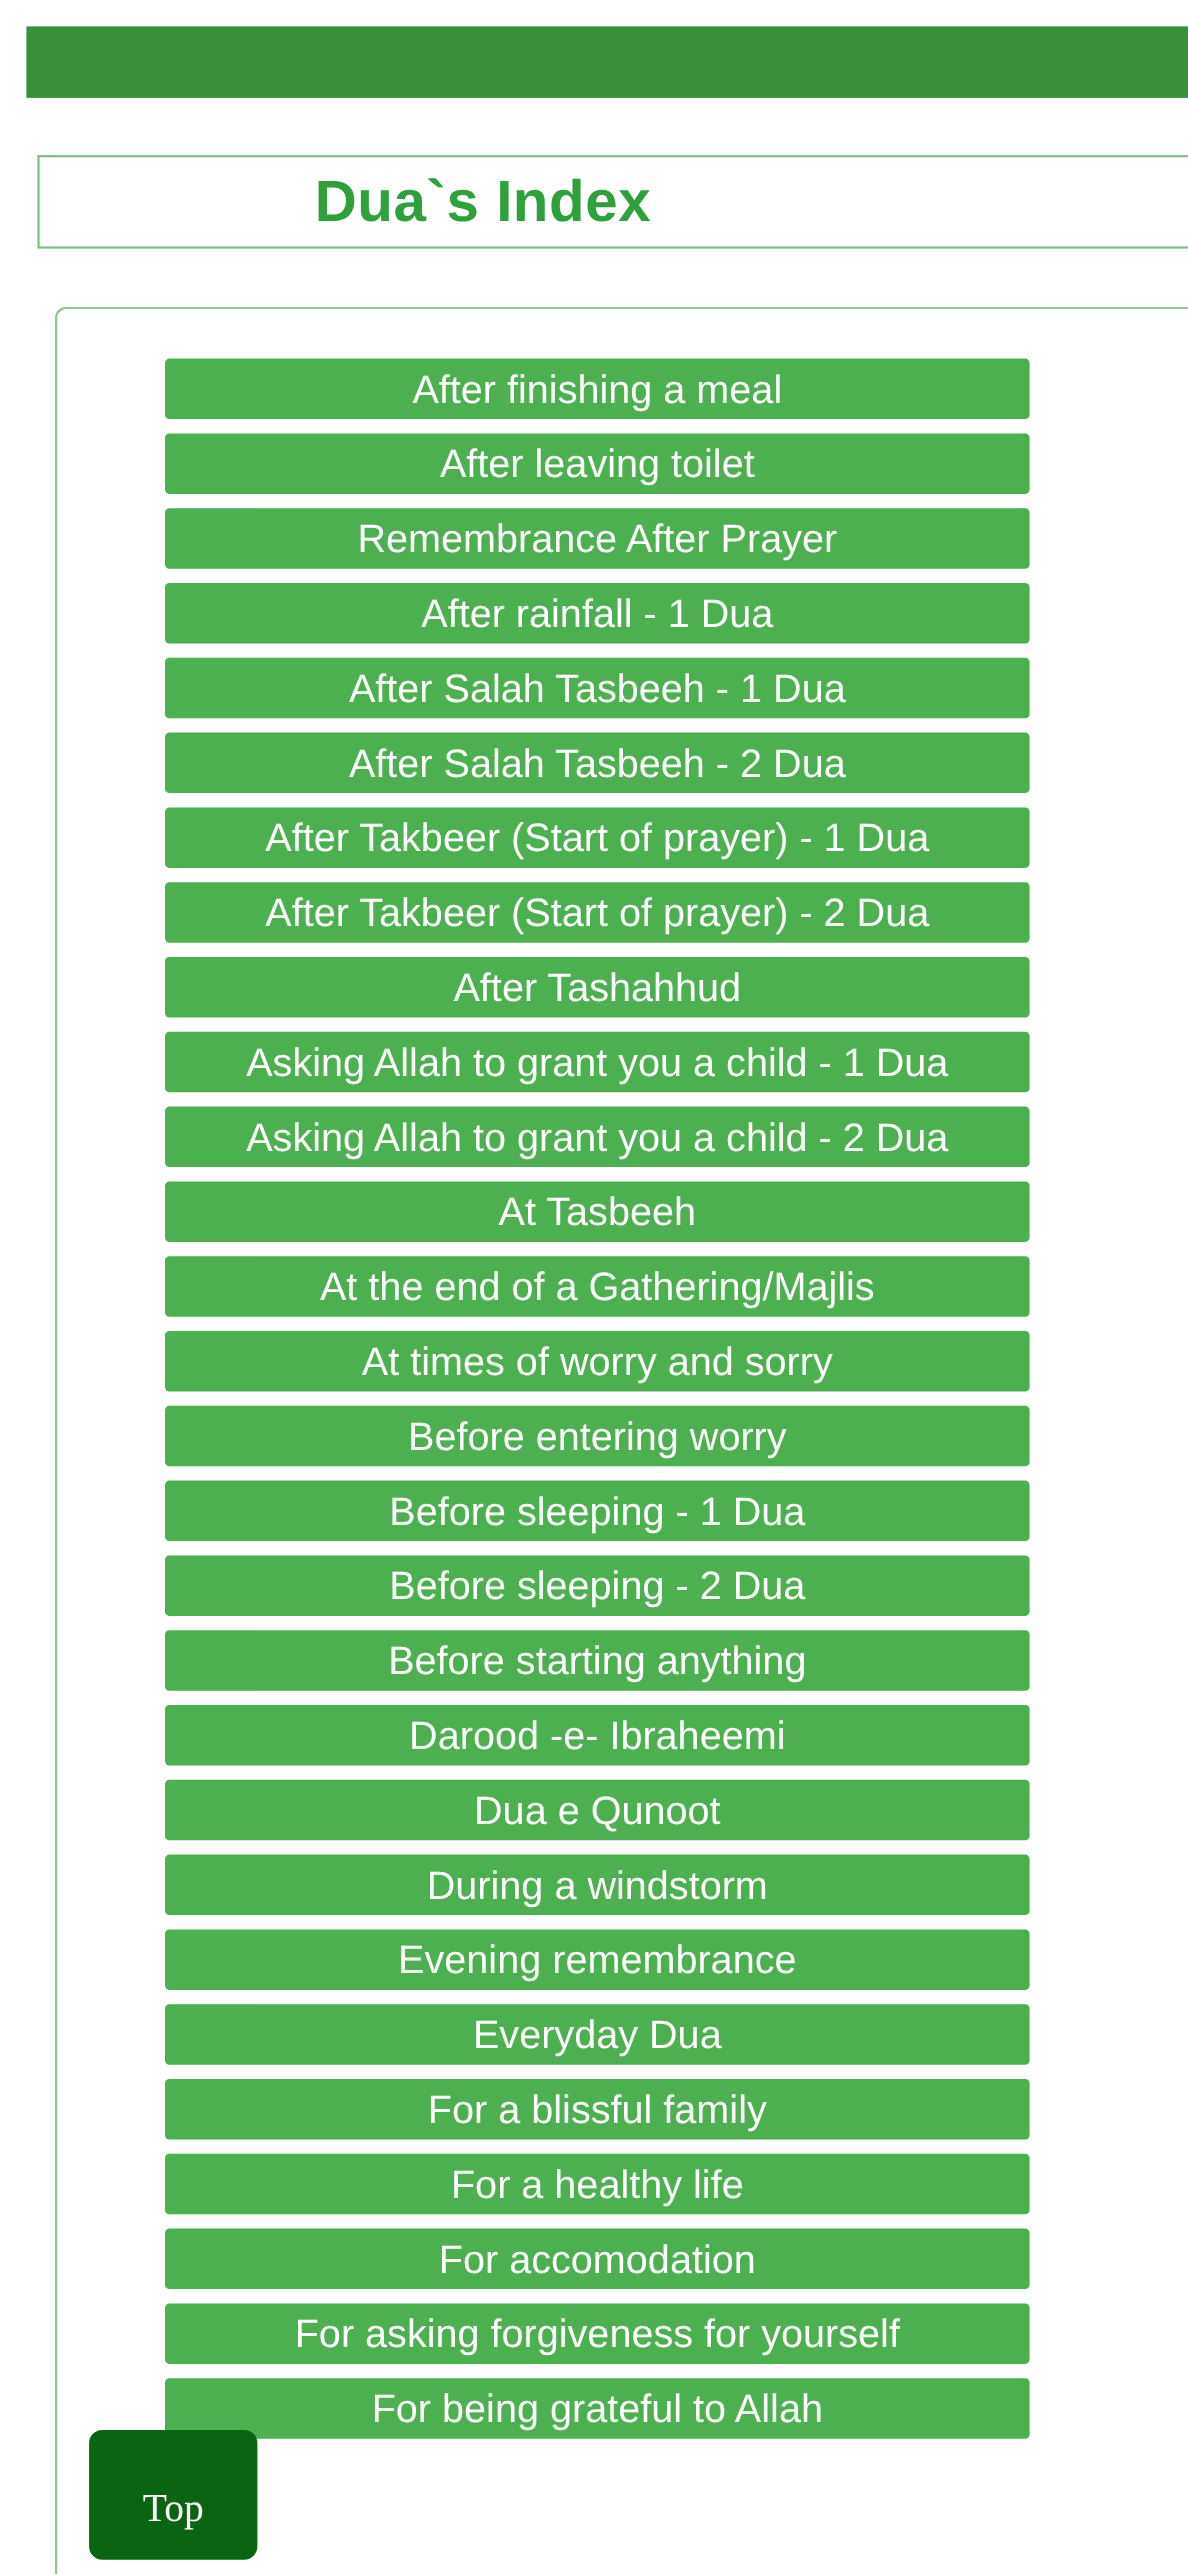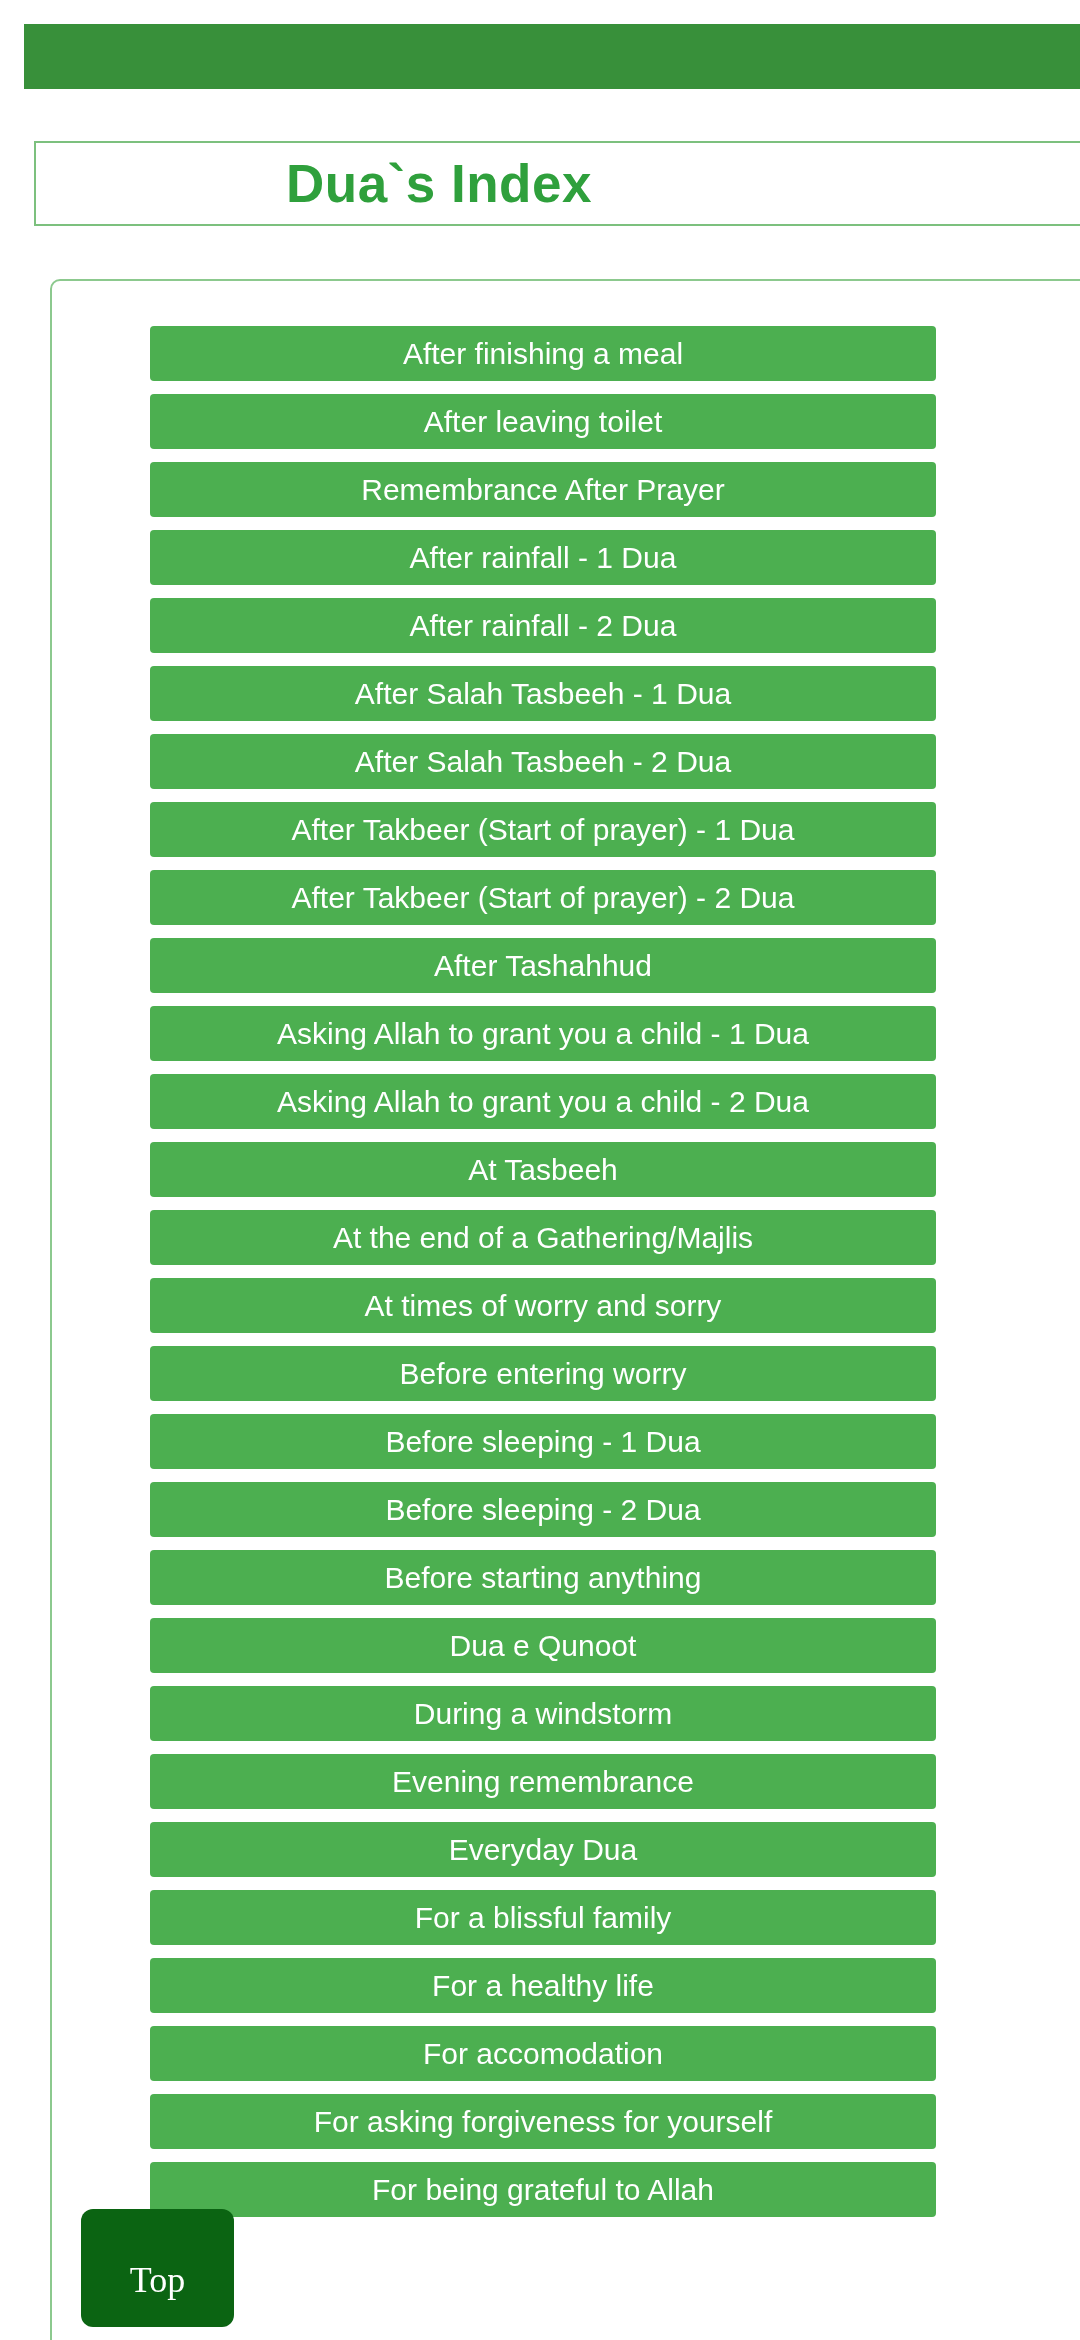--- a/index.html
+++ b/index.html
@@ -50,21 +50,21 @@
     width:786px;
   }
   .dua-item {
     display:block;
     width:786px; height:55px;
     background:#4caf50;
     border:none;
     border-radius:4px;
     color:#ffffff;
     font-family:"Liberation Sans", sans-serif;
-    font-size:30px;
+    font-size:36px;
     line-height:55px;
     text-align:center;
     margin-bottom:13px;
     white-space:nowrap;
     overflow:hidden;
     padding:0;
   }
 
   
   .top-fab {
@@ -92,35 +92,35 @@
     <div class="title-text">Dua`s Index</div>
   </div>
 
   <div class="list-card"></div>
 
   <div class="dua-list">
       <button class="dua-item">After finishing a meal</button>
       <button class="dua-item">After leaving toilet</button>
       <button class="dua-item">Remembrance After Prayer</button>
       <button class="dua-item">After rainfall - 1 Dua</button>
-      <button class="dua-item">After rainfall - 2 Dua</button>
       <button class="dua-item">After Salah Tasbeeh - 1 Dua</button>
       <button class="dua-item">After Salah Tasbeeh - 2 Dua</button>
       <button class="dua-item">After Takbeer (Start of prayer) - 1 Dua</button>
       <button class="dua-item">After Takbeer (Start of prayer) - 2 Dua</button>
       <button class="dua-item">After Tashahhud</button>
       <button class="dua-item">Asking Allah to grant you a child - 1 Dua</button>
       <button class="dua-item">Asking Allah to grant you a child - 2 Dua</button>
       <button class="dua-item">At Tasbeeh</button>
       <button class="dua-item">At the end of a Gathering/Majlis</button>
       <button class="dua-item">At times of worry and sorry</button>
       <button class="dua-item">Before entering worry</button>
       <button class="dua-item">Before sleeping - 1 Dua</button>
       <button class="dua-item">Before sleeping - 2 Dua</button>
       <button class="dua-item">Before starting anything</button>
+      <button class="dua-item">Darood -e- Ibraheemi</button>
       <button class="dua-item">Dua e Qunoot</button>
       <button class="dua-item">During a windstorm</button>
       <button class="dua-item">Evening remembrance</button>
       <button class="dua-item">Everyday Dua</button>
       <button class="dua-item">For a blissful family</button>
       <button class="dua-item">For a healthy life</button>
       <button class="dua-item">For accomodation</button>
       <button class="dua-item">For asking forgiveness for yourself</button>
       <button class="dua-item">For being grateful to Allah</button>
     </div>

